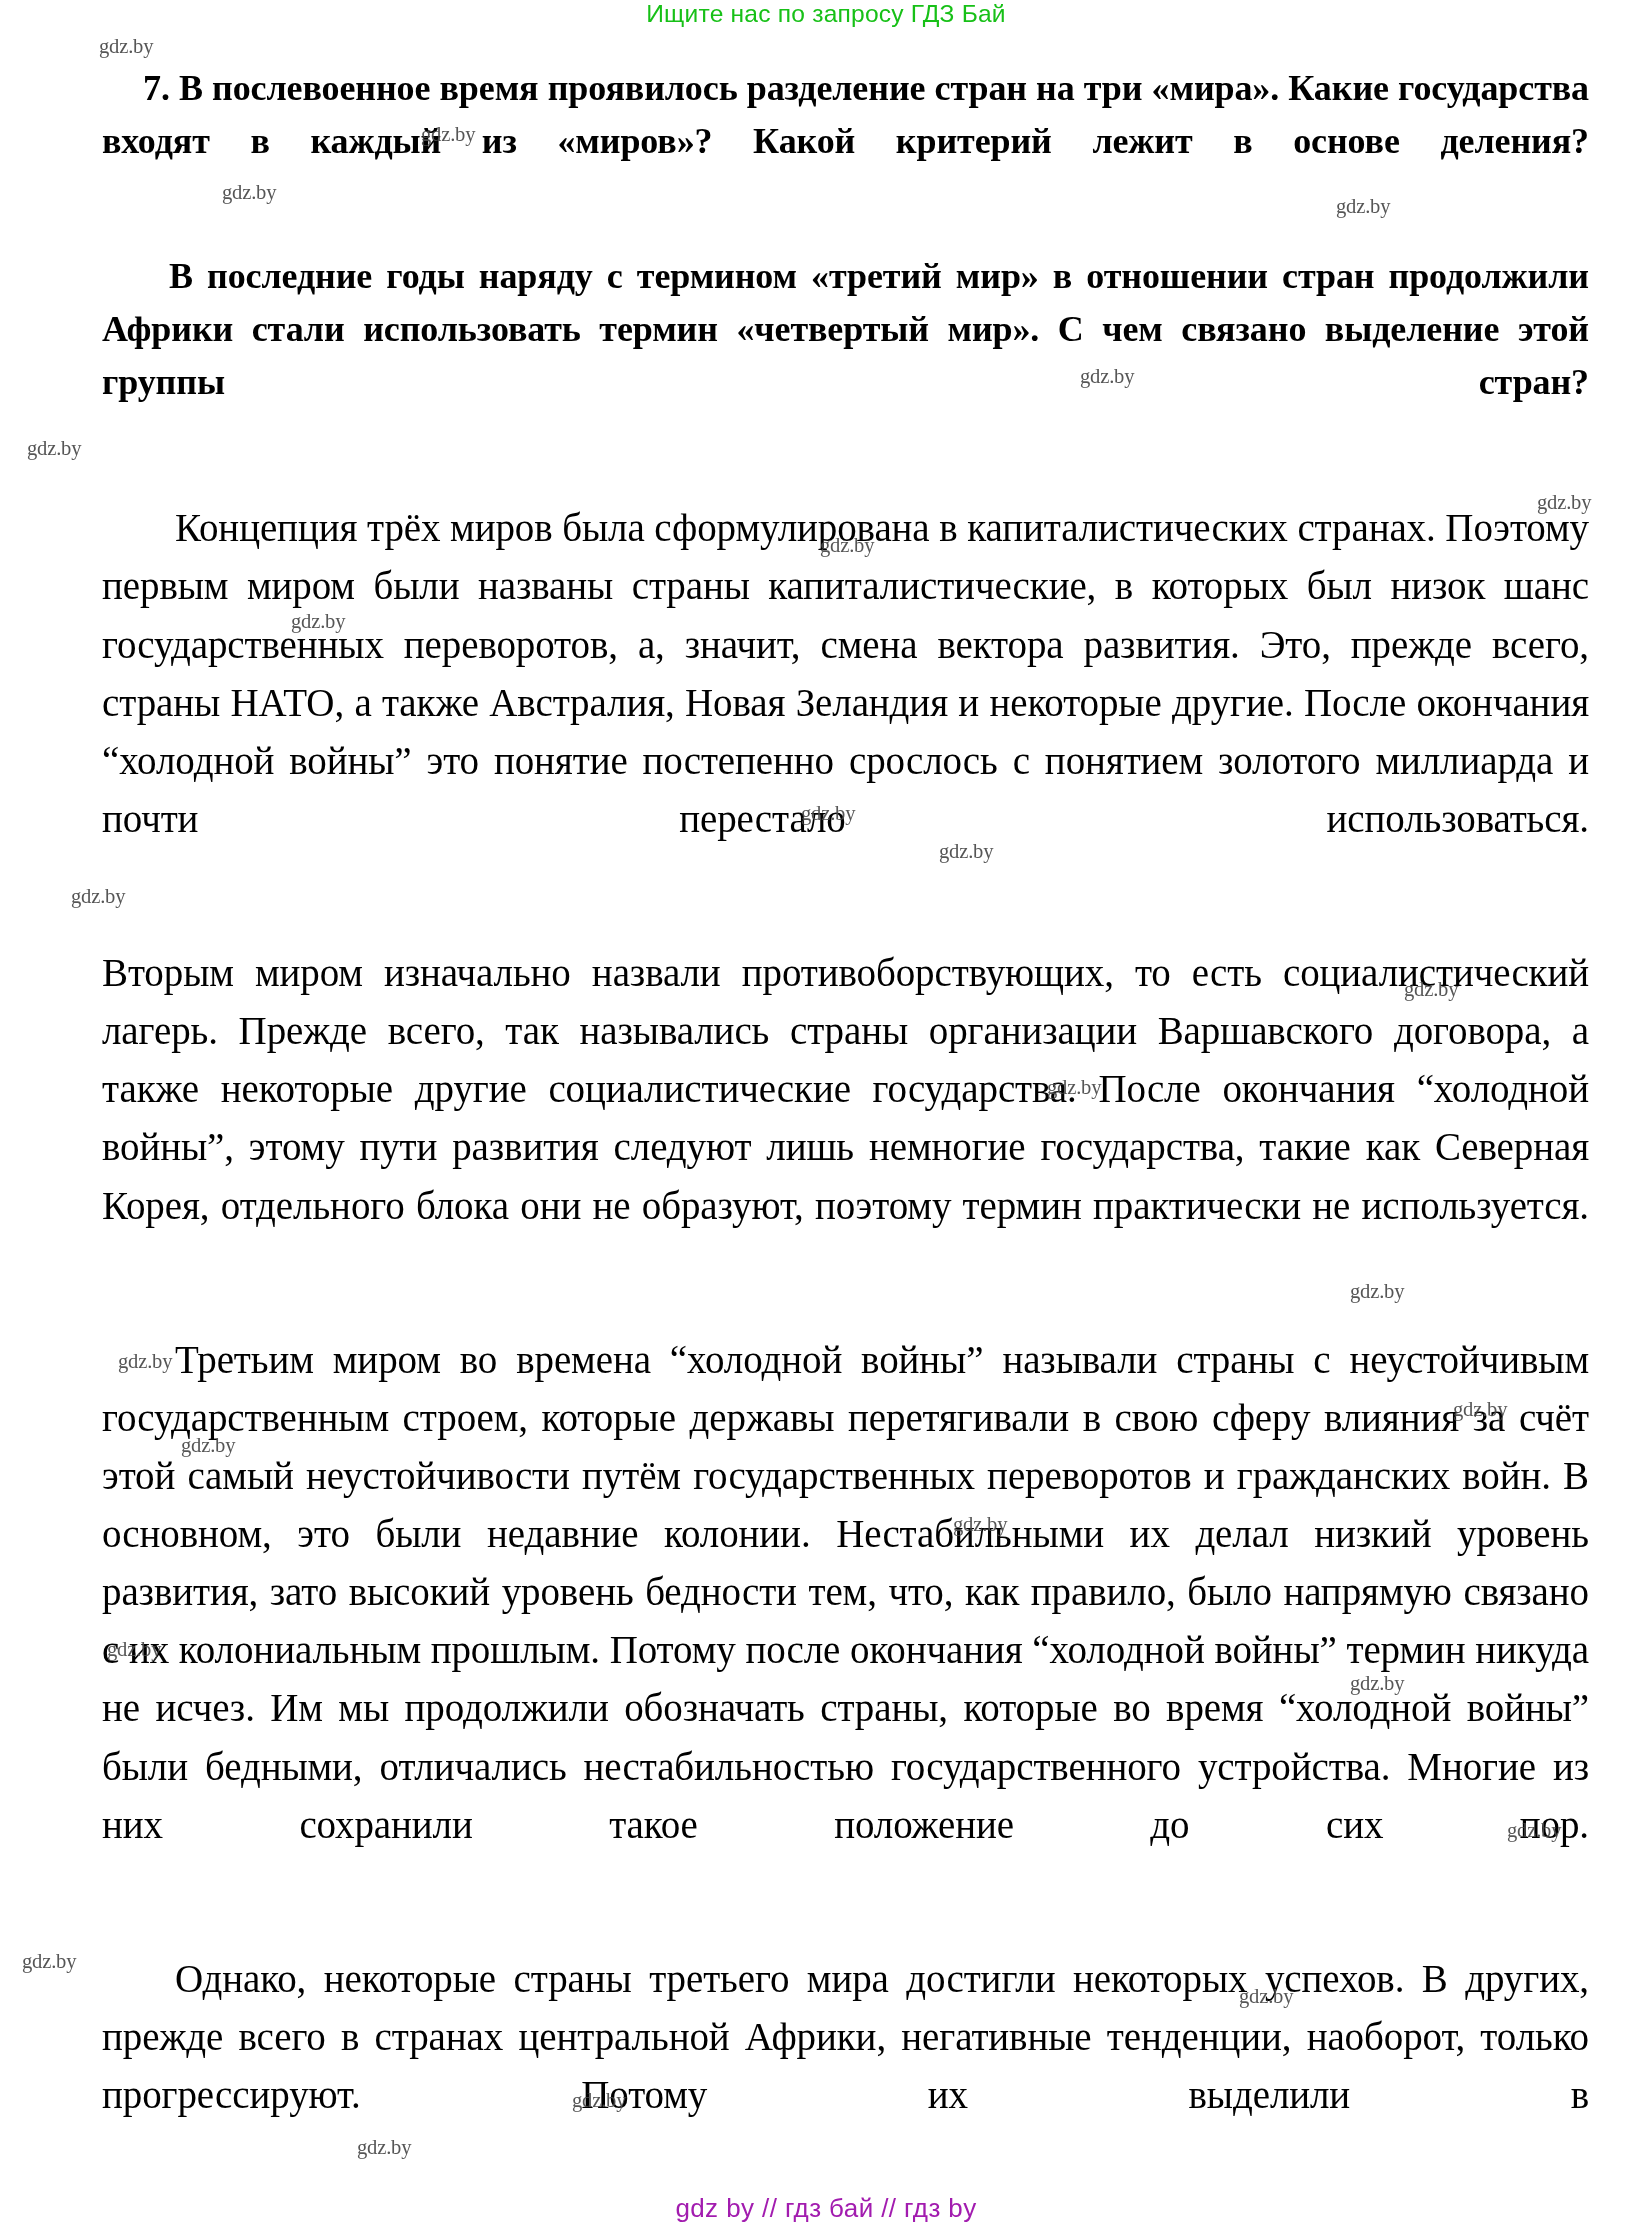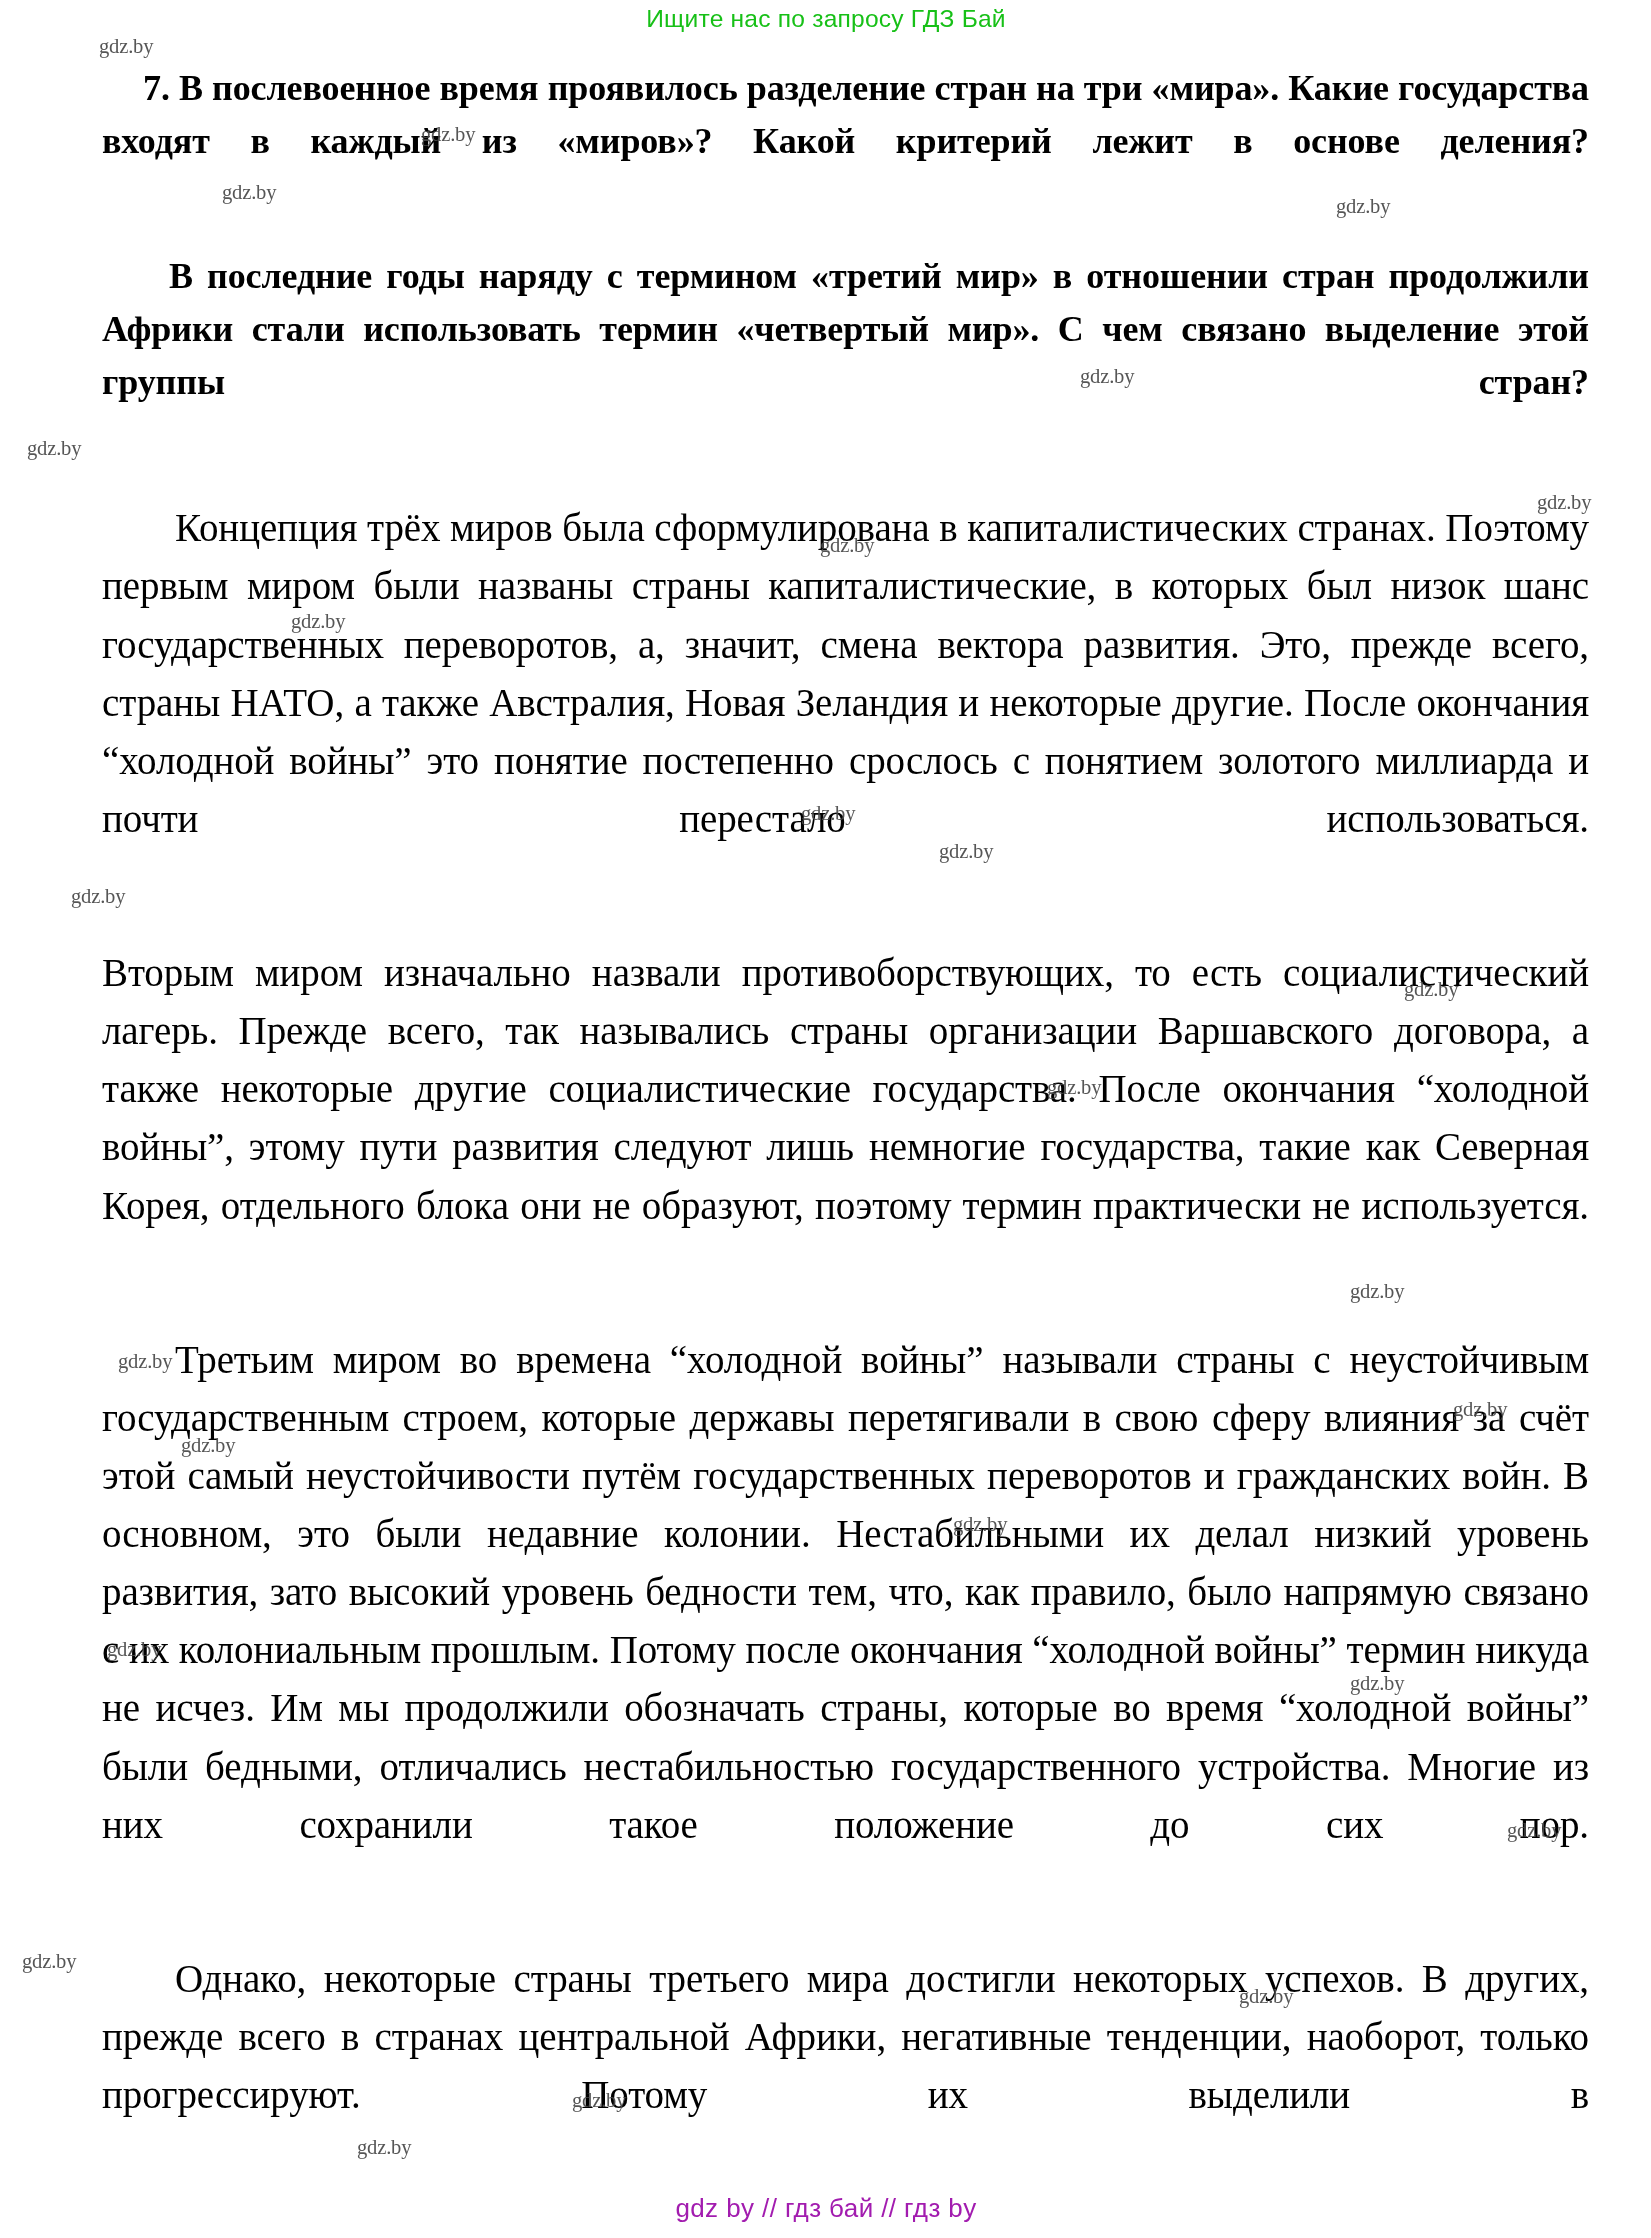--- a/index.html
+++ b/index.html
@@ -25,21 +25,21 @@
   }
 
   
   .promo-bar {
     position: absolute;
     top: 0px;
     left: 0;
     width: 1652px;
     height: 38px;
     display: flex;
-    align-items: center;
+    align-items: flex-start;
     justify-content: center;
   }
   .promo-text {
     color: #17c017;
     font-family: "Liberation Sans", "DejaVu Sans", sans-serif;
     font-size: 24.6px;
     font-weight: 400;
     letter-spacing: 0.2px;
     white-space: nowrap;
   }

